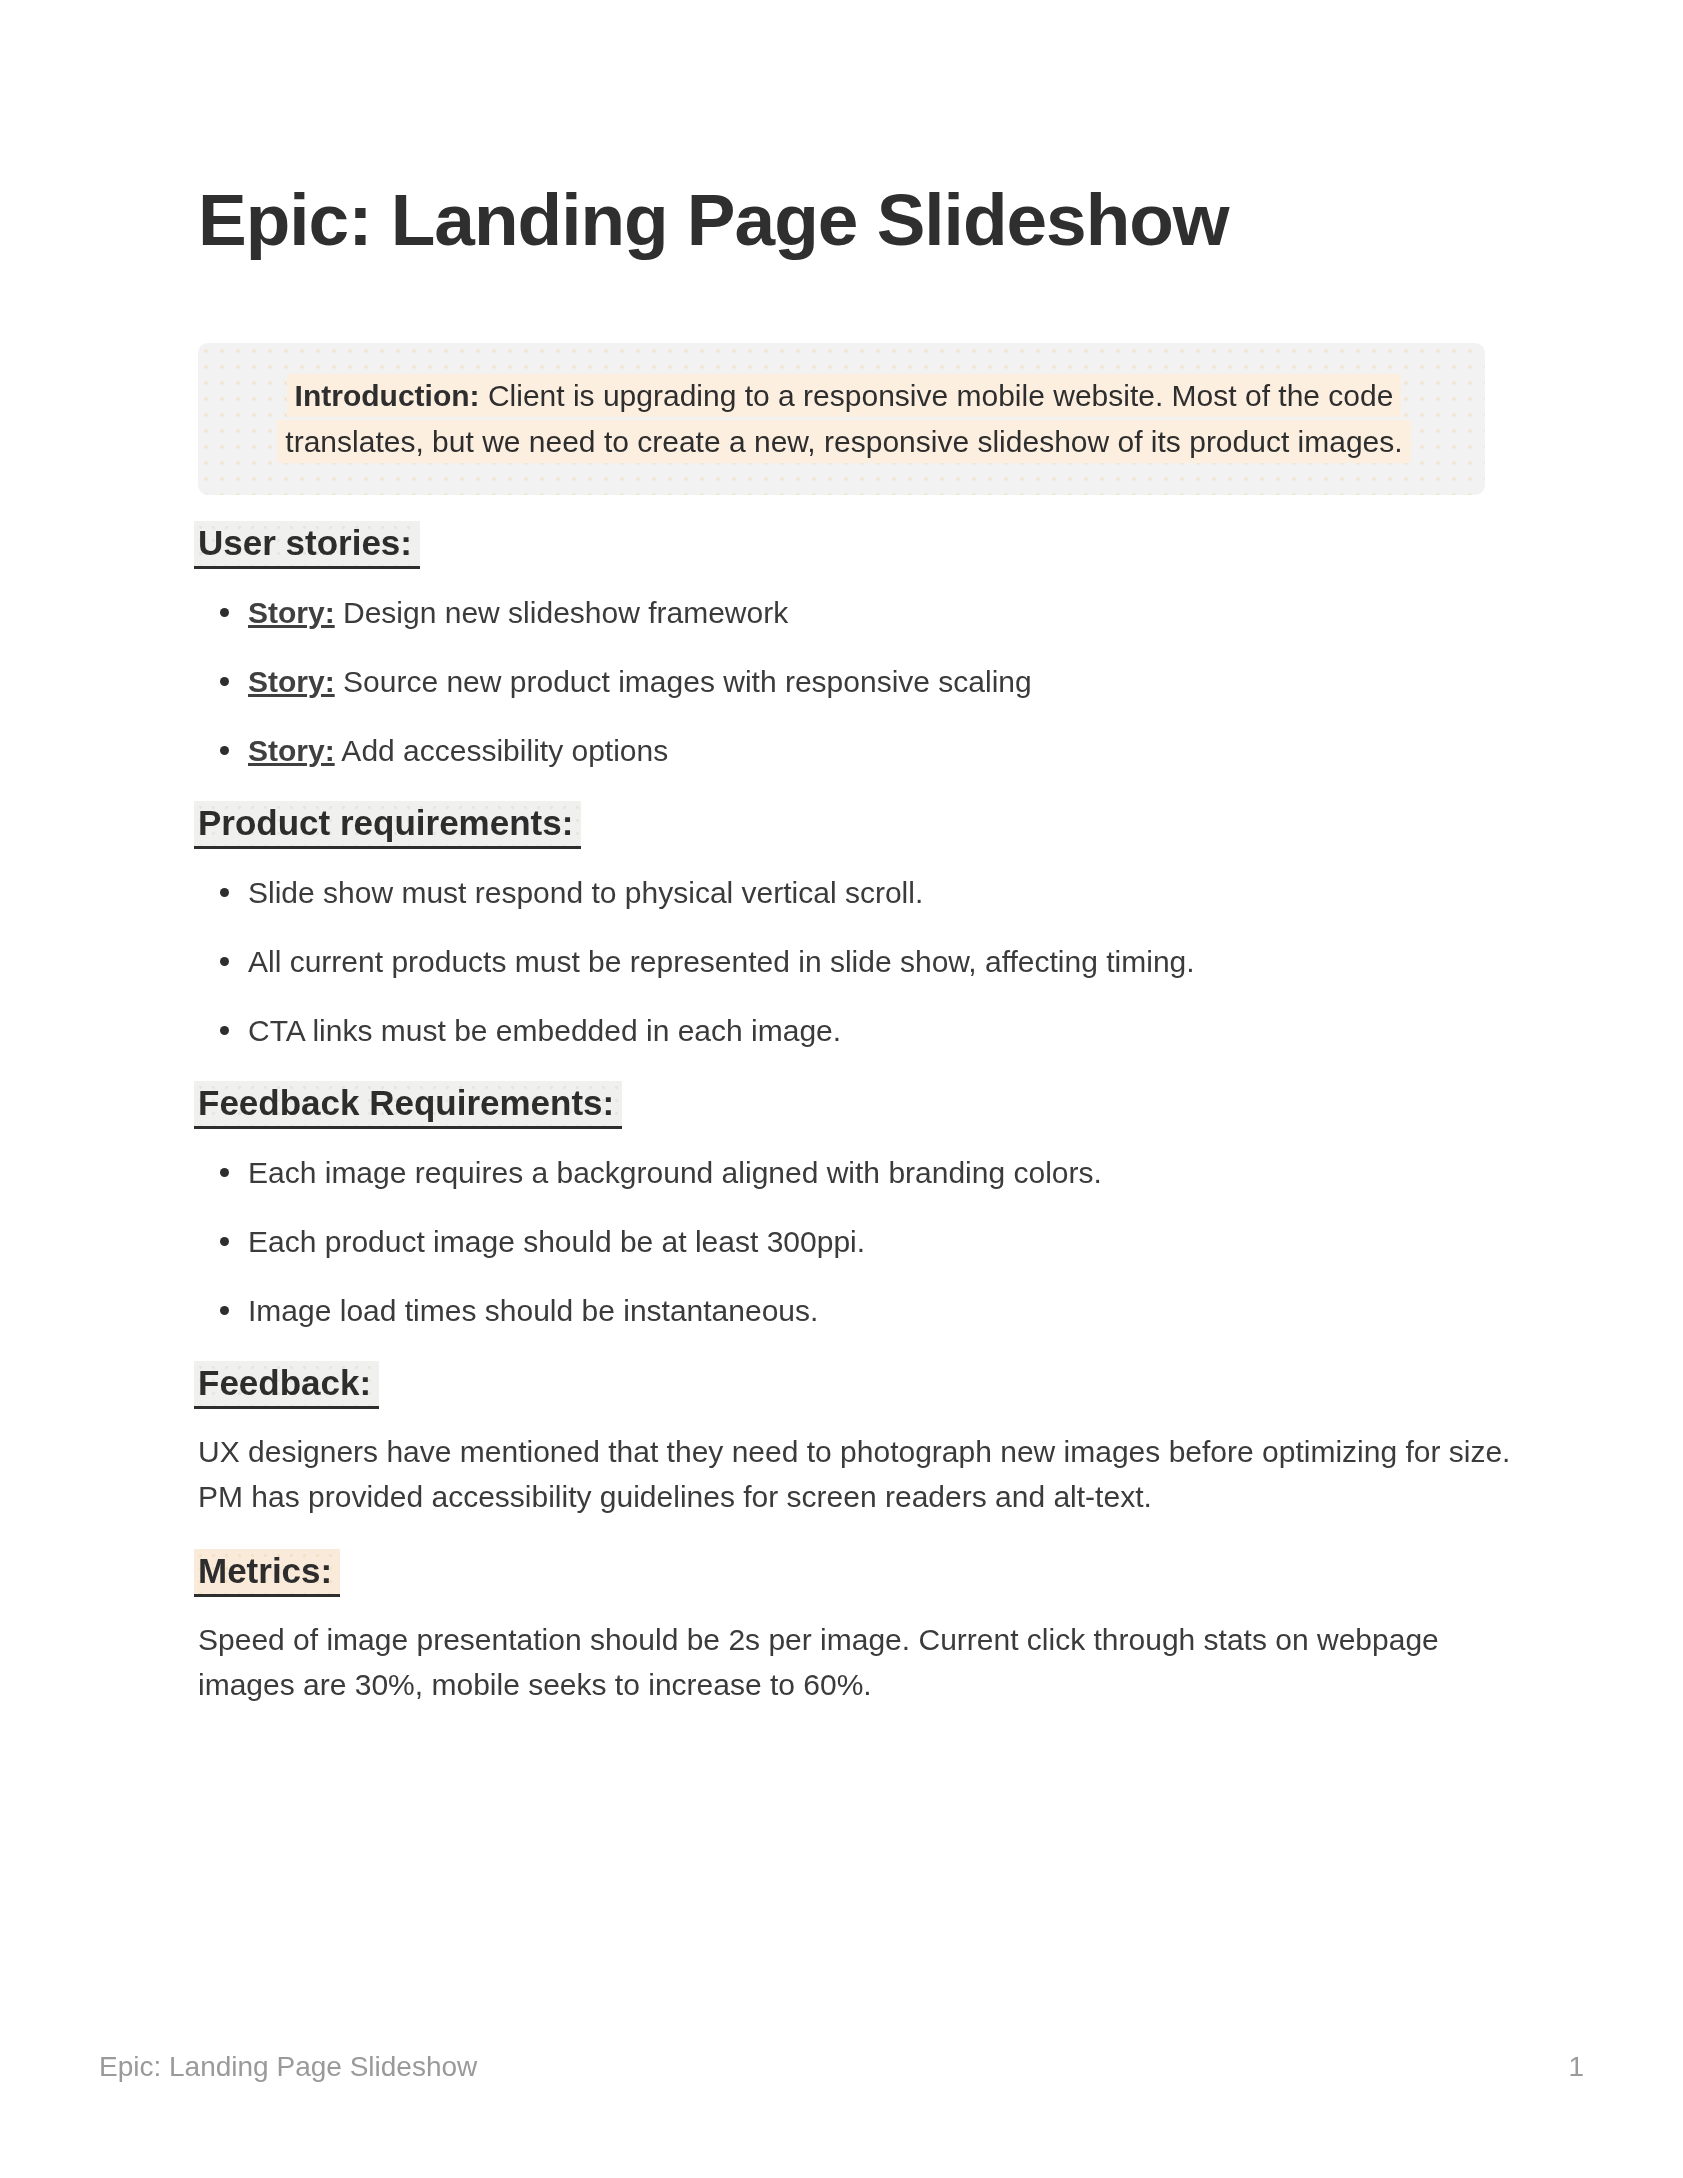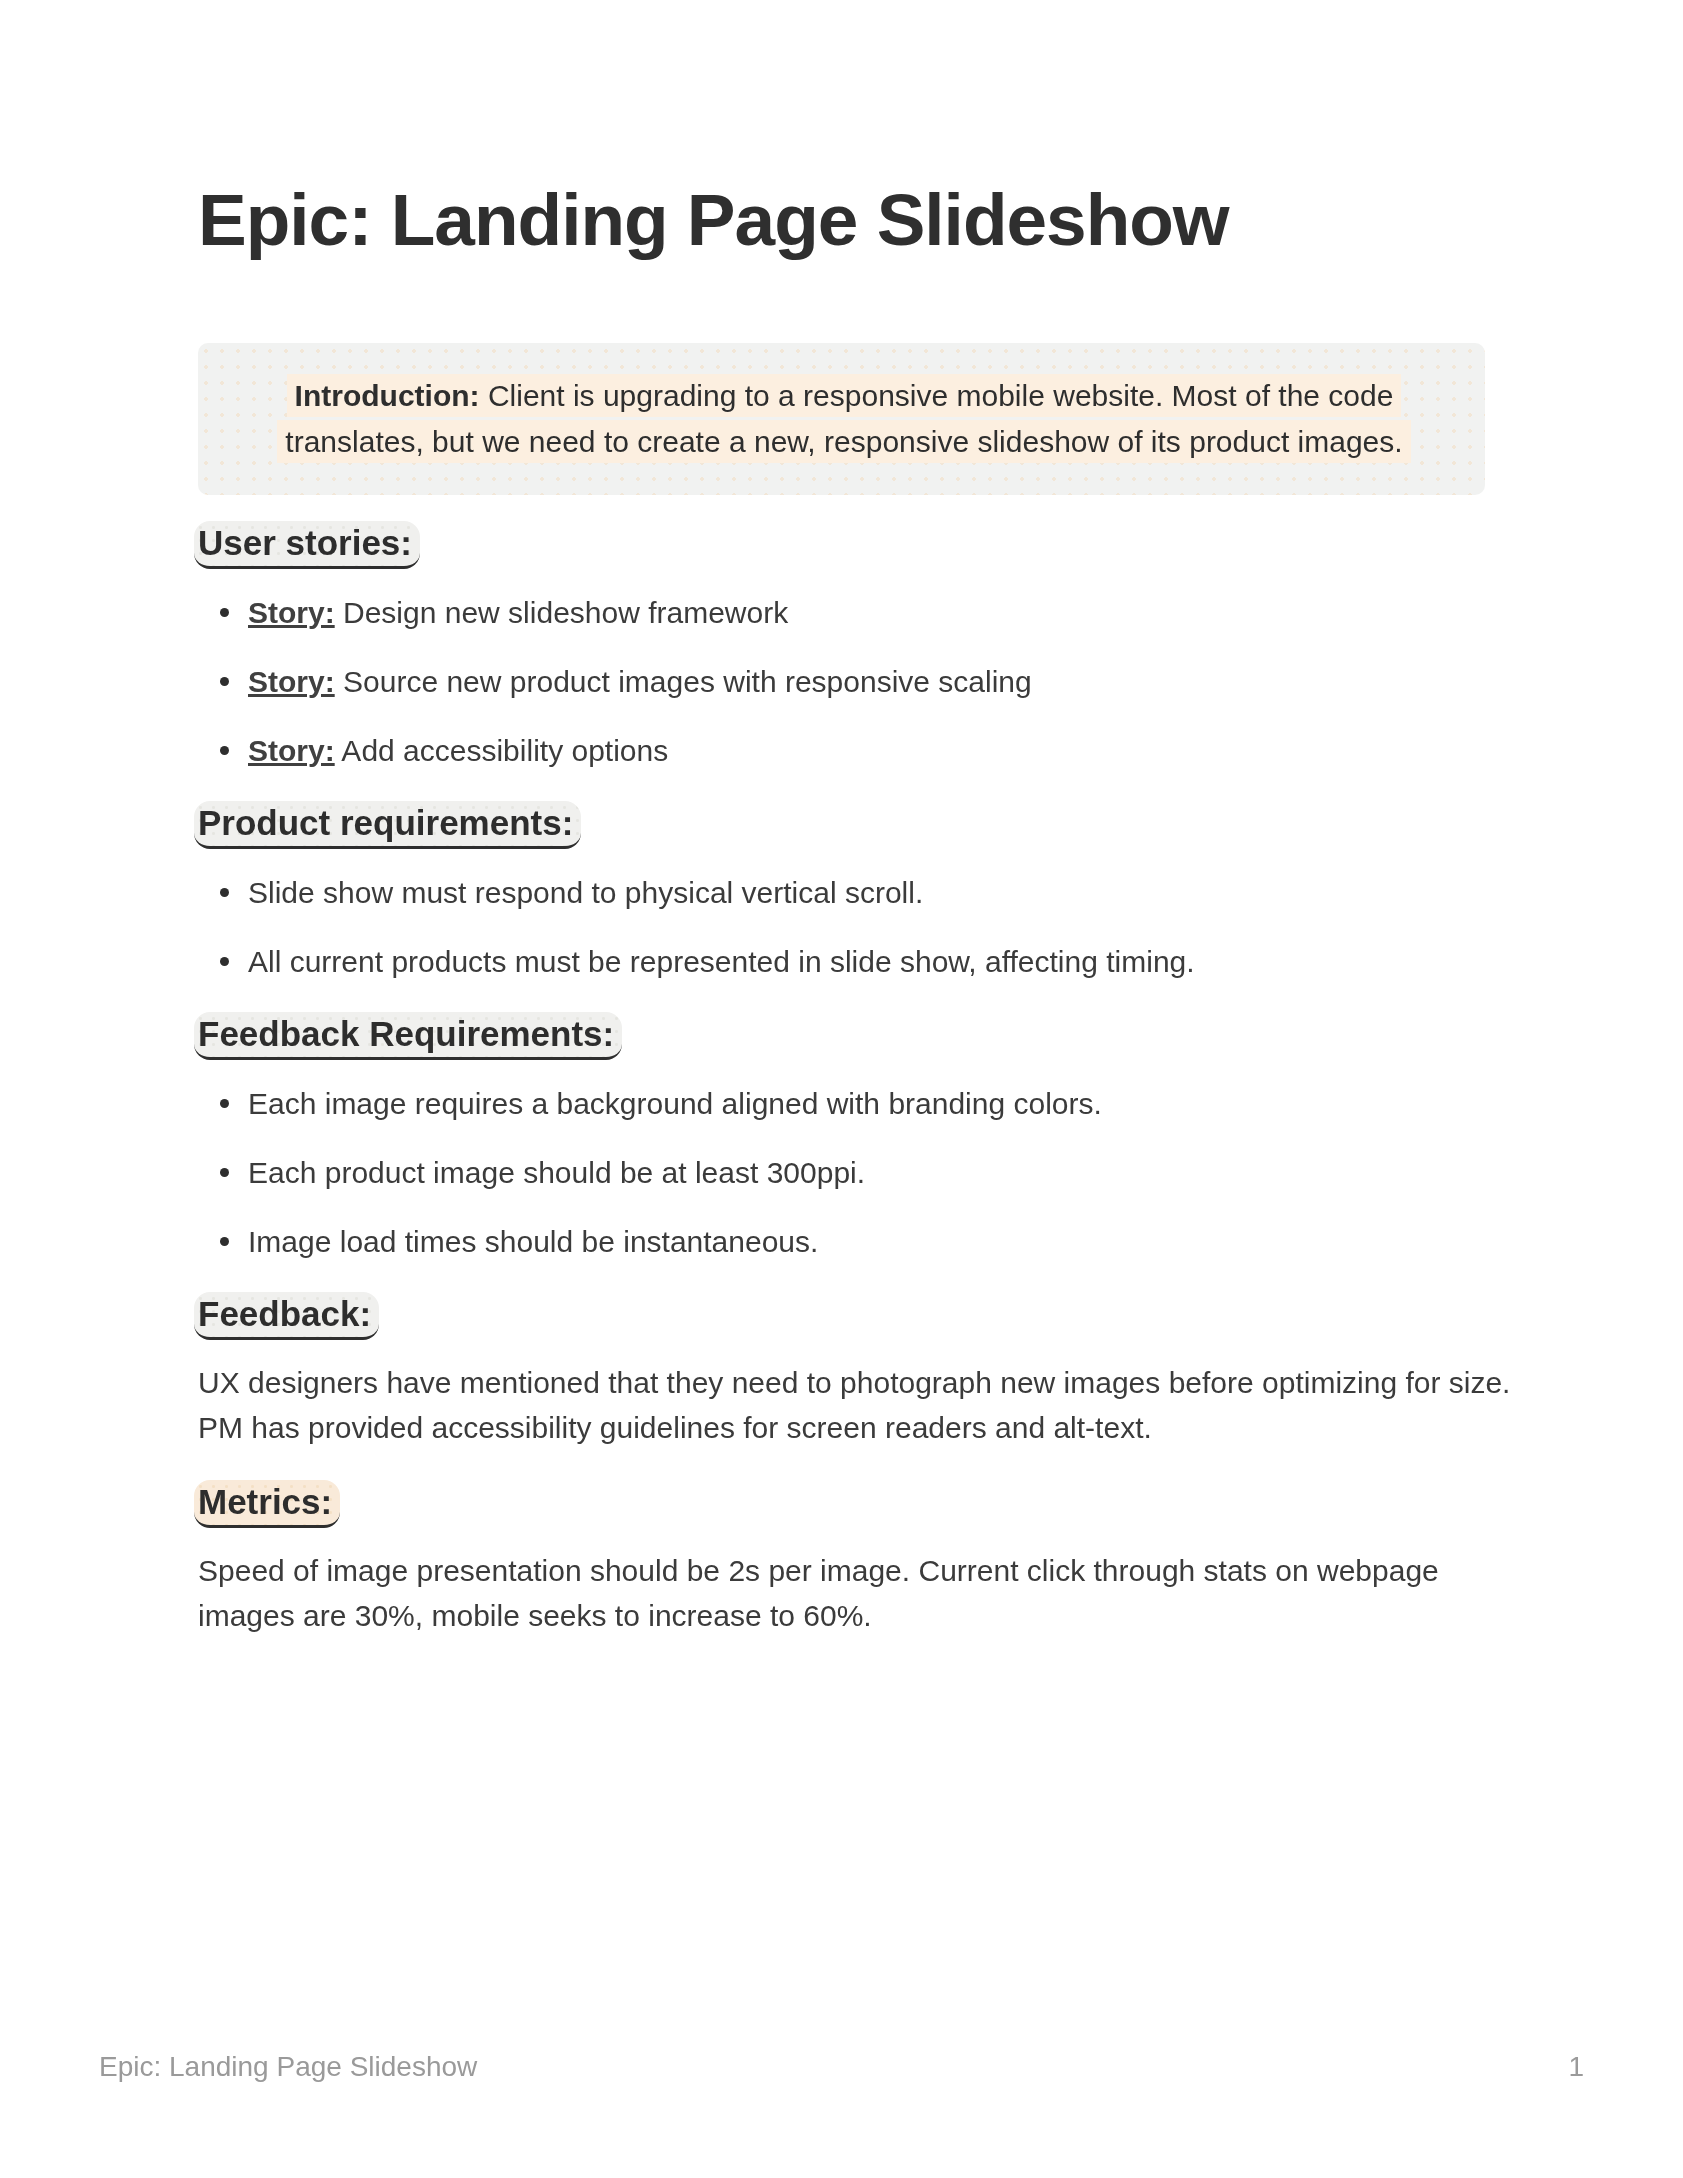--- a/index.html
+++ b/index.html
@@ -52,21 +52,20 @@
     line-height:1.2;
     font-weight:bold;
     color:#2d2d2d;
   }
   .section:first-child h2{margin-top:26px;}
   .section h2 .hl{
     display:inline-block;
     padding:1px 8px 2px 4px;
     margin-left:-4px;
     border-bottom:3px solid #2e2e2e;
-    border-radius:16px;
   }
   .section h2 .hl-gray{
     background-color:#f0f0ee;
     background-image:radial-gradient(rgba(222,222,214,0.55) 1.3px, transparent 1.6px);
     background-size:13px 13px;
   }
   .section h2 .hl-peach{
     background-color:#f9ead9;
     background-image:radial-gradient(rgba(240,214,180,0.55) 1.3px, transparent 1.6px);
     background-size:13px 13px;
@@ -128,20 +127,21 @@
           <li><b>Story:</b><span> Design new slideshow framework</span></li>
           <li><b>Story:</b><span> Source new product images with responsive scaling</span></li>
           <li><b>Story:</b><span> Add accessibility options</span></li>
         </ul>
       </section>
       <section class="section">
         <h2><span class="hl hl-gray">Product requirements:</span></h2>
         <ul>
           <li><b></b><span>Slide show must respond to physical vertical scroll.</span></li>
           <li><b></b><span>All current products must be represented in slide show, affecting timing.</span></li>
+          <li><b></b><span>CTA links must be embedded in each image.</span></li>
         </ul>
       </section>
       <section class="section">
         <h2><span class="hl hl-gray">Feedback Requirements:</span></h2>
         <ul>
           <li><b></b><span>Each image requires a background aligned with branding colors.</span></li>
           <li><b></b><span>Each product image should be at least 300ppi.</span></li>
           <li><b></b><span>Image load times should be instantaneous.</span></li>
         </ul>
       </section>

